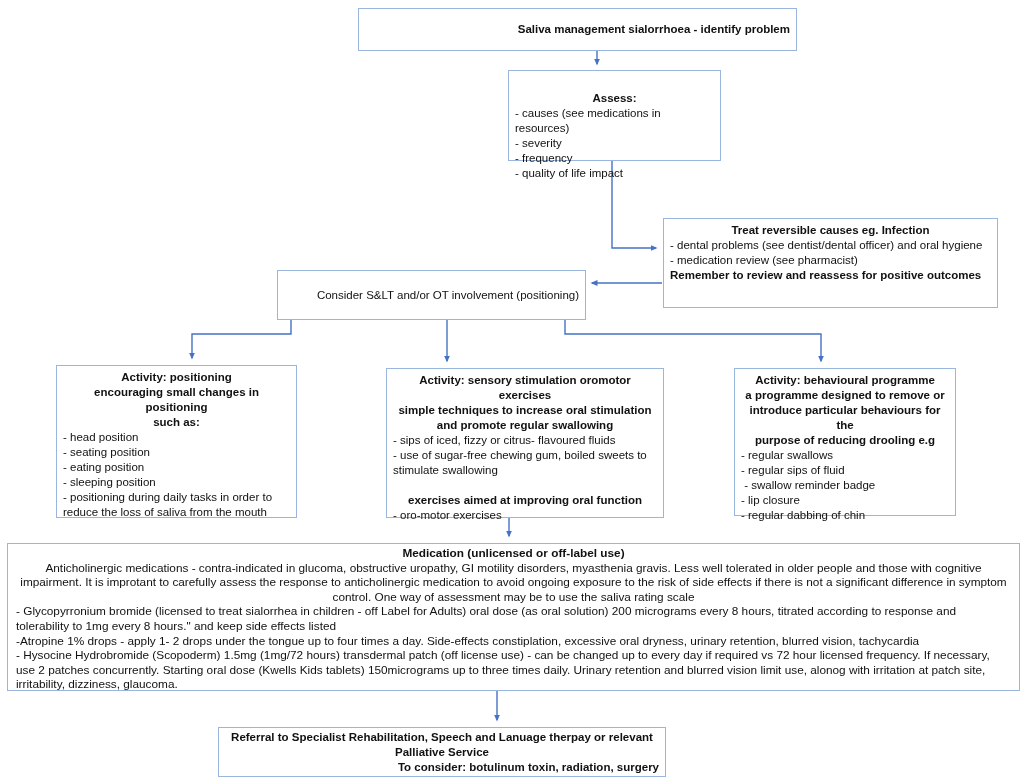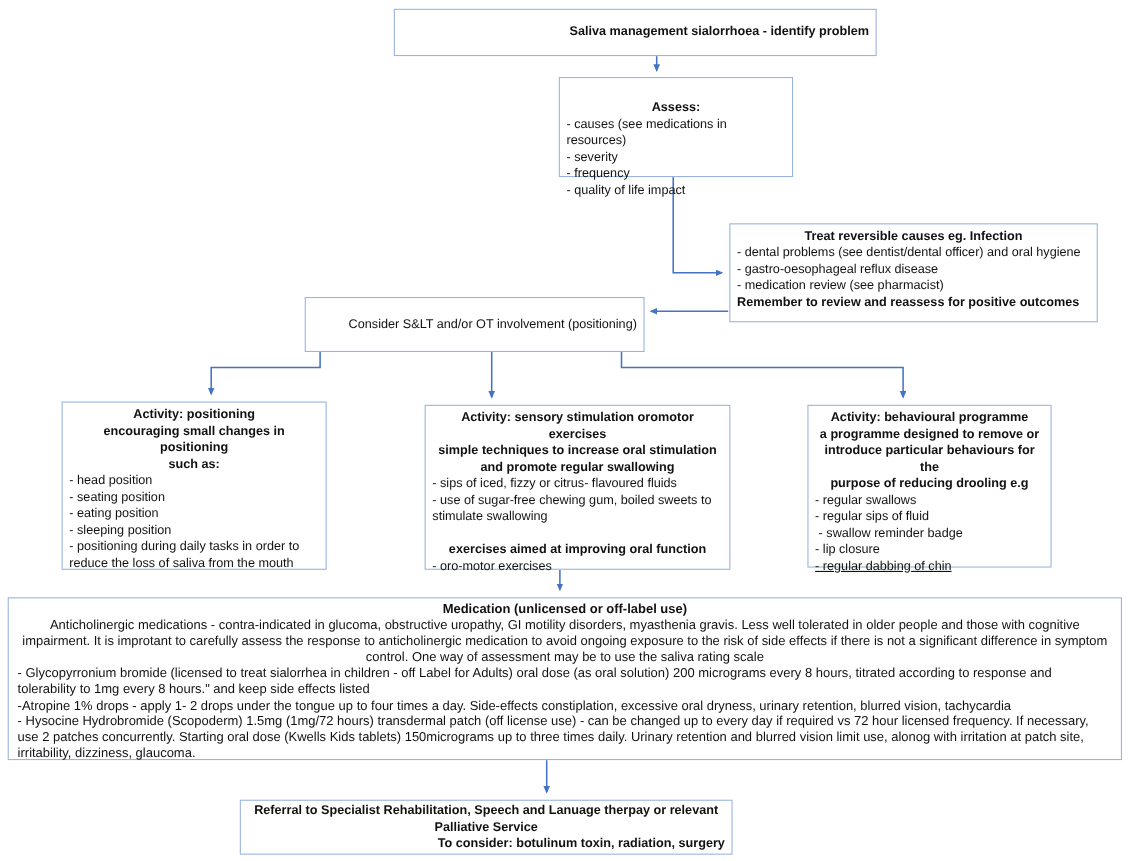--- a/index.html
+++ b/index.html
@@ -54,24 +54,23 @@
   </div>
 
   <div class="box" style="left:508px;top:70px;width:213px;height:91px;padding-top:20px;">
     <div class="bold center">Assess:</div>
     <div class="left">- causes (see medications in resources)</div>
     <div class="left">- severity</div>
     <div class="left">- frequency</div>
     <div class="left">- quality of life impact</div>
   </div>
 
-  <div class="box" style="left:663px;top:203px;width:335px;height:90px;padding-top:4px;">
+  <div class="box" style="left:663px;top:218px;width:335px;height:90px;padding-top:4px;">
     <div class="bold center">Treat reversible causes eg. Infection</div>
     <div class="left">- dental problems (see dentist/dental officer) and oral hygiene</div>
-    <div class="left">- gastro-oesophageal reflux disease</div>
     <div class="left">- medication review (see pharmacist)</div>
     <div class="bold left">Remember to review and reassess for positive outcomes</div>
   </div>
 
   <div class="box vcenter center" style="left:277px;top:270px;width:309px;height:50px;">
     <div>Consider S&amp;LT and/or OT involvement (positioning)</div>
   </div>
 
   <div class="box" style="left:56px;top:365px;width:241px;height:153px;padding-top:4px;">
     <div class="bold center">Activity: positioning</div>
@@ -97,21 +96,21 @@
 
   <div class="box" style="left:734px;top:368px;width:222px;height:148px;padding-top:4px;">
     <div class="bold center">Activity: behavioural programme</div>
     <div class="bold center">a programme designed to remove or</div>
     <div class="bold center">introduce particular behaviours for the</div>
     <div class="bold center">purpose of reducing drooling e.g</div>
     <div class="left" style="white-space:pre-wrap;">- regular swallows</div>
     <div class="left" style="white-space:pre-wrap;">- regular sips of fluid</div>
     <div class="left" style="white-space:pre-wrap;"> - swallow reminder badge</div>
     <div class="left" style="white-space:pre-wrap;">- lip closure</div>
-    <div class="left" style="white-space:pre-wrap;text-decoration:underline;">- regular dabbing of chin</div>
+    <div class="left" style="white-space:pre-wrap;">- regular dabbing of chin</div>
   </div>
 
   <div class="box" style="left:7px;top:543px;width:1013px;height:148px;font-size:11.8px;line-height:14.6px;padding:2px 8px;">
     <div class="bold center">Medication (unlicensed or off-label use)</div>
     <div class="center">Anticholinergic medications - contra-indicated in glucoma, obstructive uropathy, GI motility disorders, myasthenia gravis.  Less well tolerated in older people and those with cognitive impairment. It is improtant to carefully assess the response to anticholinergic medication to avoid ongoing exposure to the risk of side effects if there is not a significant difference in symptom control. One way of assessment may be to use the saliva rating scale</div>
     <div class="left">- Glycopyrronium bromide (licensed to treat sialorrhea in children - off Label for Adults) oral dose (as oral solution) 200 micrograms every 8 hours, titrated according to response and tolerability to 1mg every 8 hours." and keep side effects listed</div>
     <div class="left">-Atropine 1% drops - apply 1- 2 drops under the tongue up to four times a day.  Side-effects constiplation, excessive oral dryness, urinary retention, blurred vision, tachycardia</div>
     <div class="left">- Hysocine Hydrobromide (Scopoderm) 1.5mg (1mg/72 hours) transdermal patch (off license use) - can be changed up to every day if required vs 72 hour licensed frequency. If necessary, use 2 patches concurrently. Starting oral dose (Kwells Kids tablets) 150micrograms up to three times daily.  Urinary retention and blurred vision limit use, alonog with irritation at patch site, irritability, dizziness, glaucoma.</div>
   </div>
 

